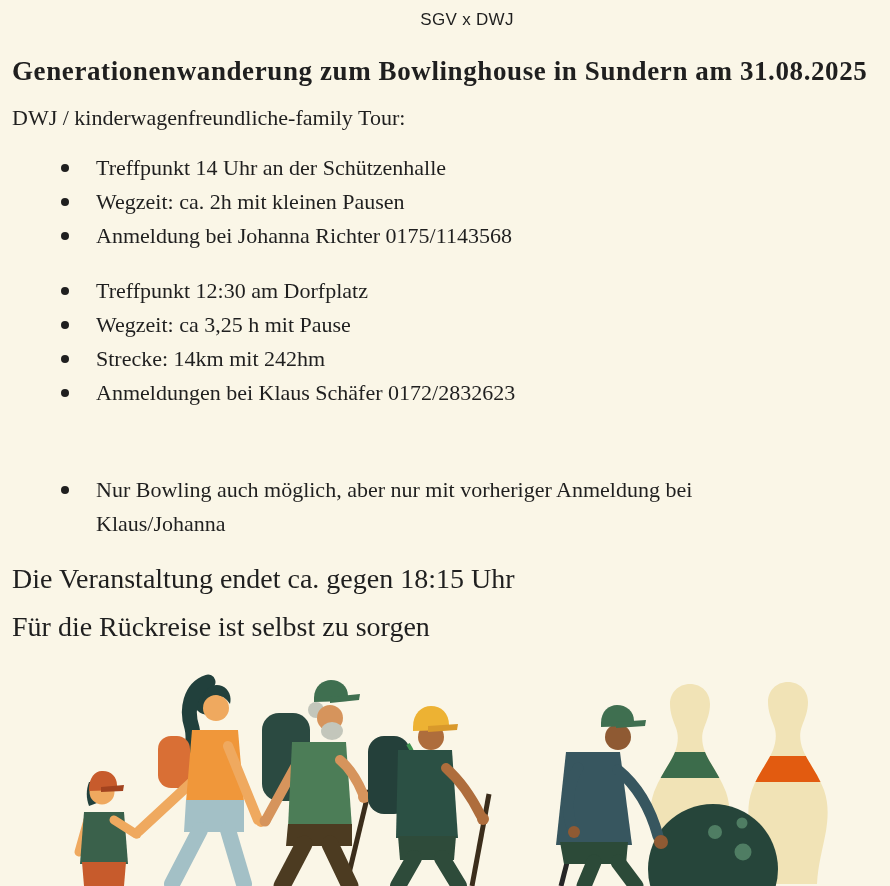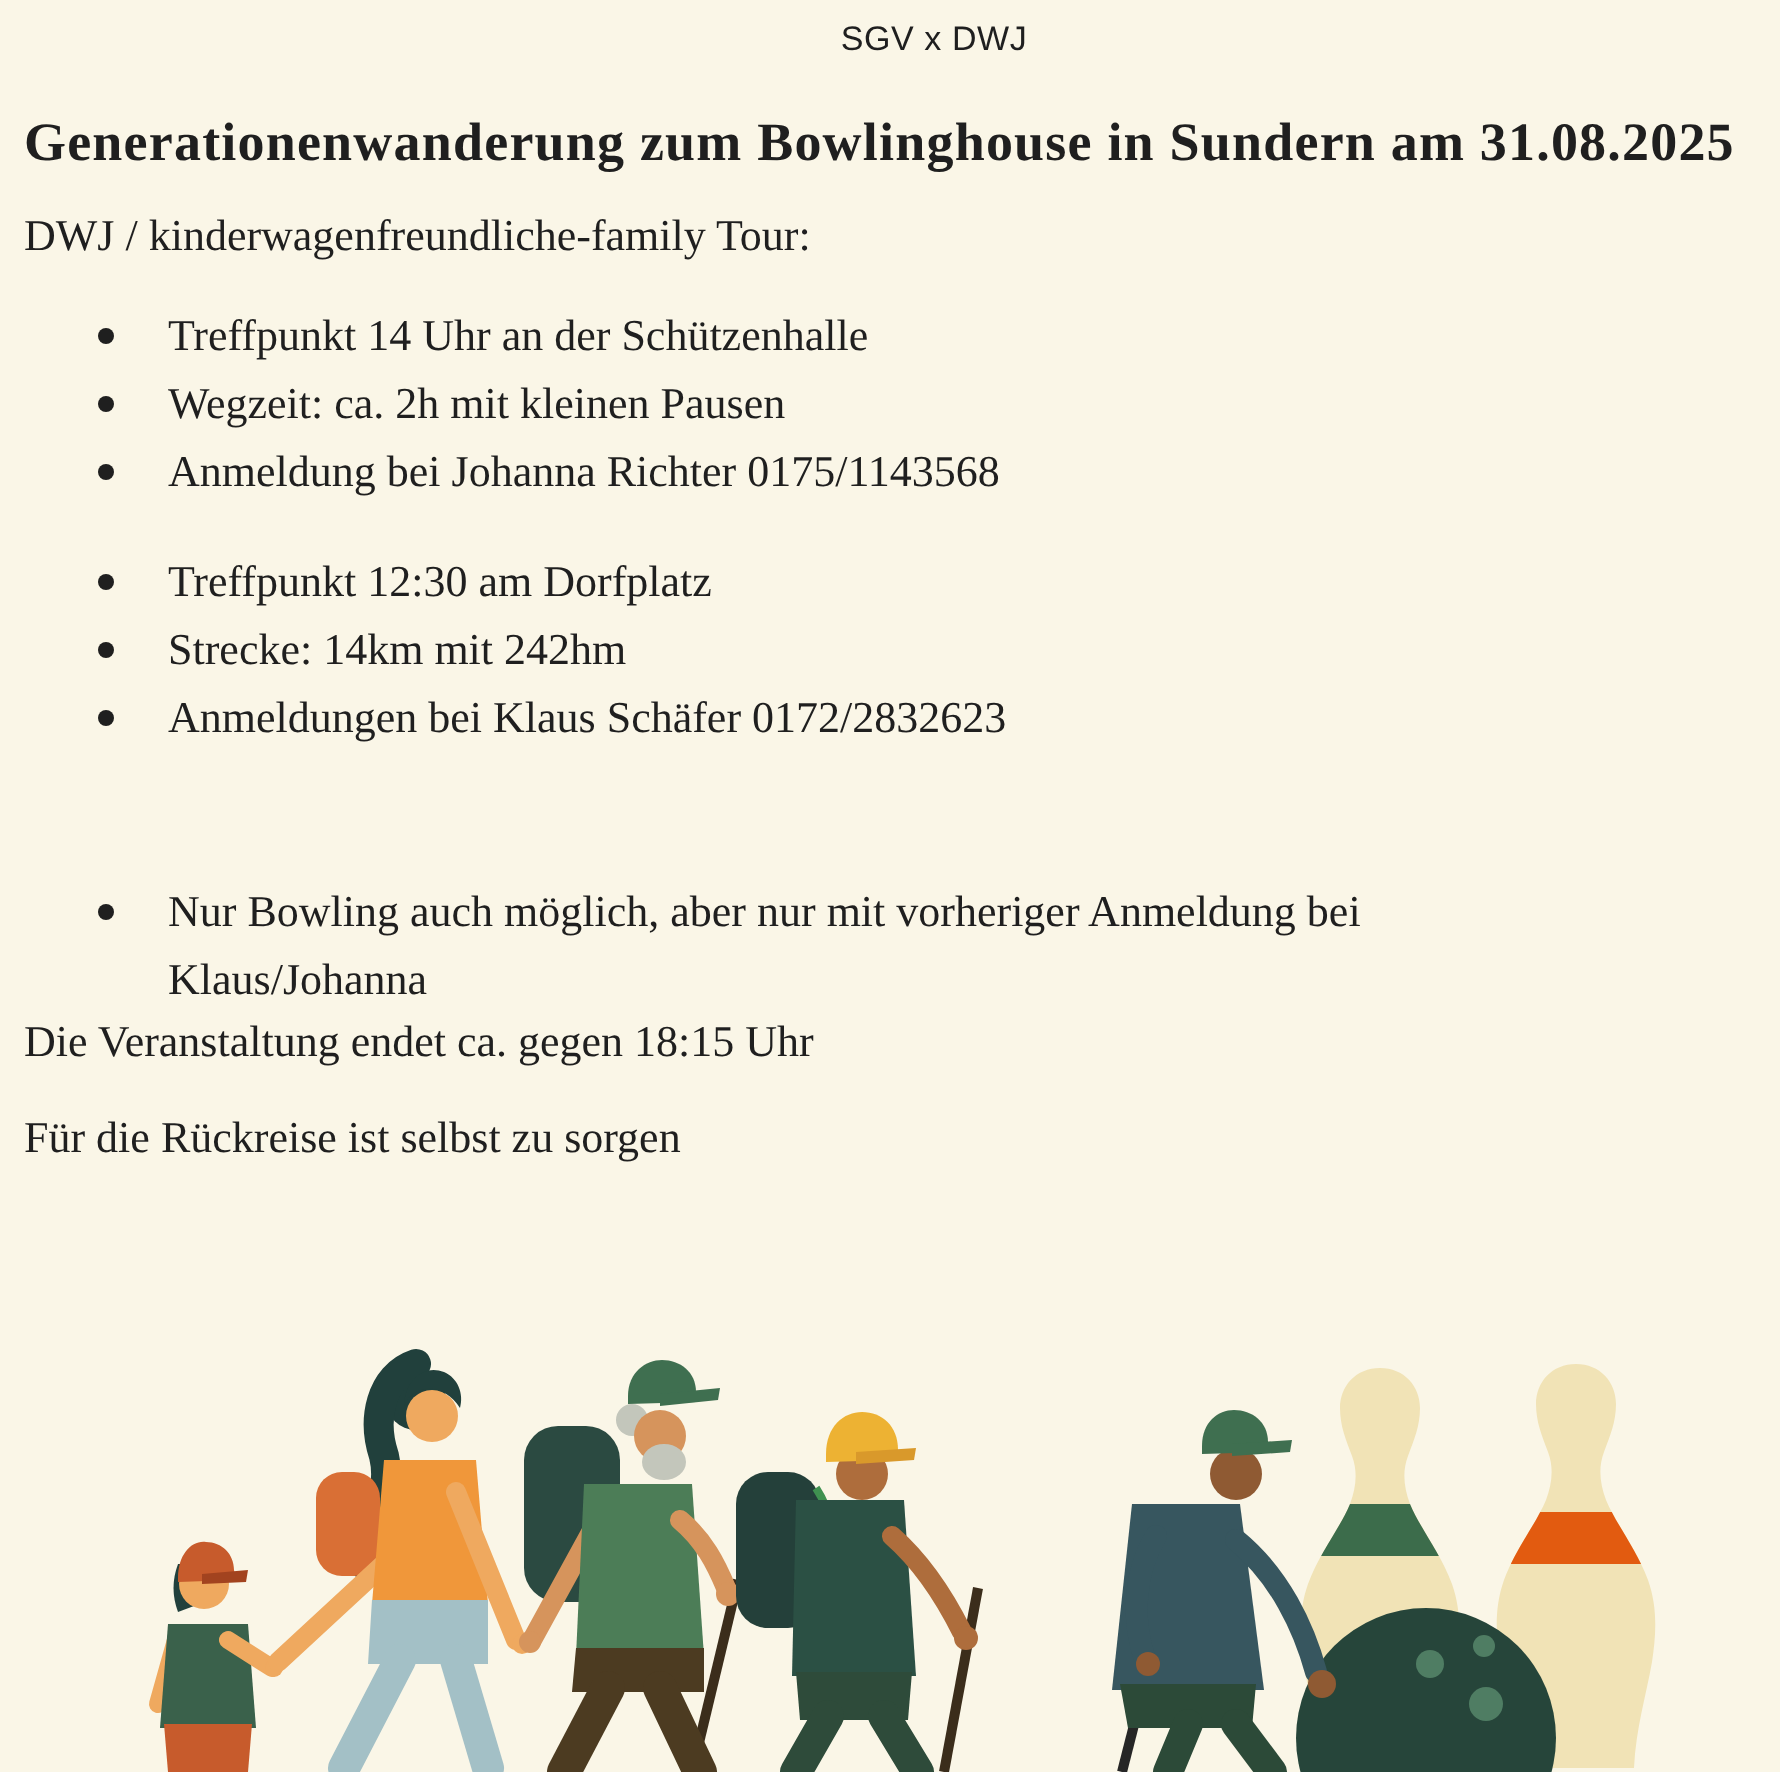--- a/index.html
+++ b/index.html
@@ -31,42 +31,42 @@
   }
   .section-heading {
     margin: 20px 12px 0 12px;
     font-size: 22px;
     line-height: 25px;
     font-weight: normal;
     text-underline-offset: 4px;
   }
   ul.bullets {
     list-style: none;
-    margin: 21px 0 0 0;
+    margin: 21px 0 0 12px;
     padding: 0;
   }
   ul.bullets li {
     position: relative;
     padding-left: 84px;
     font-size: 22px;
     line-height: 34px;
   }
   ul.bullets li::before {
     content: "";
     position: absolute;
     left: 49px; top: 13px;
     width: 8px; height: 8px;
     border-radius: 50%;
     background: var(--ink, #1F1F1F);
   }
   ul.note-list { margin-top: 63px; }
   ul.note-list li { max-width: 775px; }
   p.closing-line {
-    margin: 1px 12px 0 12px;
-    font-size: 22px;
+    margin: 25px 12px 0 12px;
+    font-size: 28px;
     line-height: 25px;
   }
   p.closing-line + p.closing-line { margin-top: 23px; }
   .illustration {
     position: absolute;
     left: 0; top: 670px;
     width: 890px; height: 216px;
   }
   .illustration svg { display: block; }
 </style>
@@ -81,20 +81,21 @@
 
   <h2 class="section-heading">DWJ / kinderwagenfreundliche-family Tour:</h2>
   <ul class="bullets">
     <li>Treffpunkt 14 Uhr an der Schützenhalle</li>
     <li>Wegzeit: ca. 2h mit kleinen Pausen</li>
     <li>Anmeldung bei Johanna Richter 0175/1143568</li>
   </ul>
 
   <ul class="bullets">
     <li>Treffpunkt 12:30 am Dorfplatz</li>
+    <li>Wegzeit: ca 3,25 h mit Pause</li>
     <li>Strecke: 14km mit 242hm</li>
     <li>Anmeldungen bei Klaus Schäfer 0172/2832623</li>
   </ul>
 
   <ul class="bullets note-list">
     <li>Nur Bowling auch möglich, aber nur mit vorheriger Anmeldung bei Klaus/Johanna</li>
   </ul>
 
   <p class="closing-line">Die Veranstaltung endet ca. gegen 18:15 Uhr</p>
   <p class="closing-line">Für die Rückreise ist selbst zu sorgen</p>

